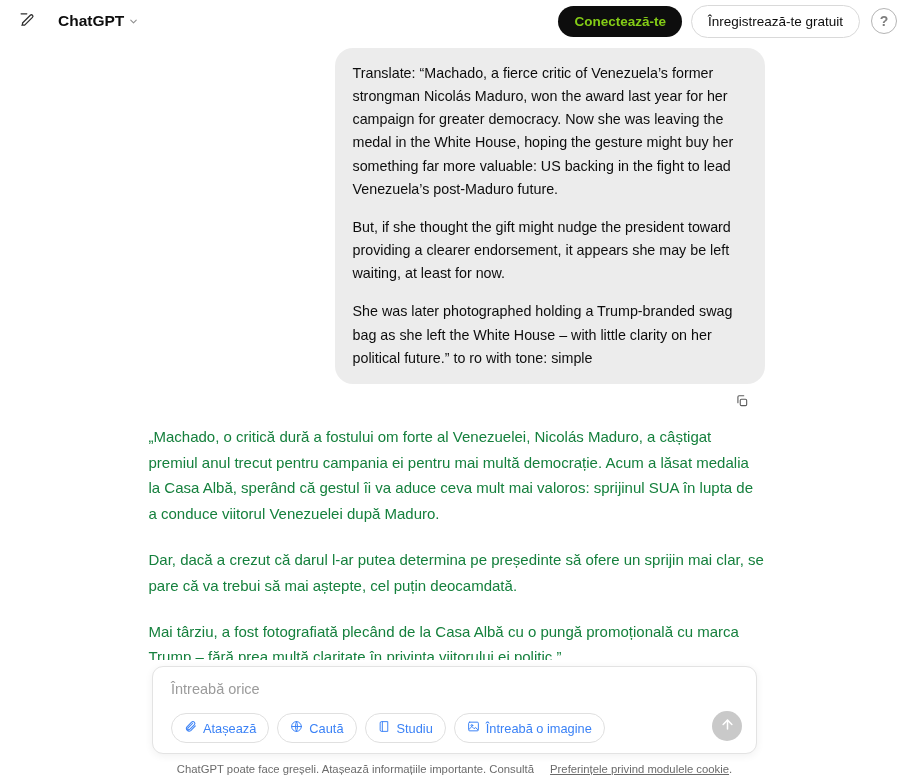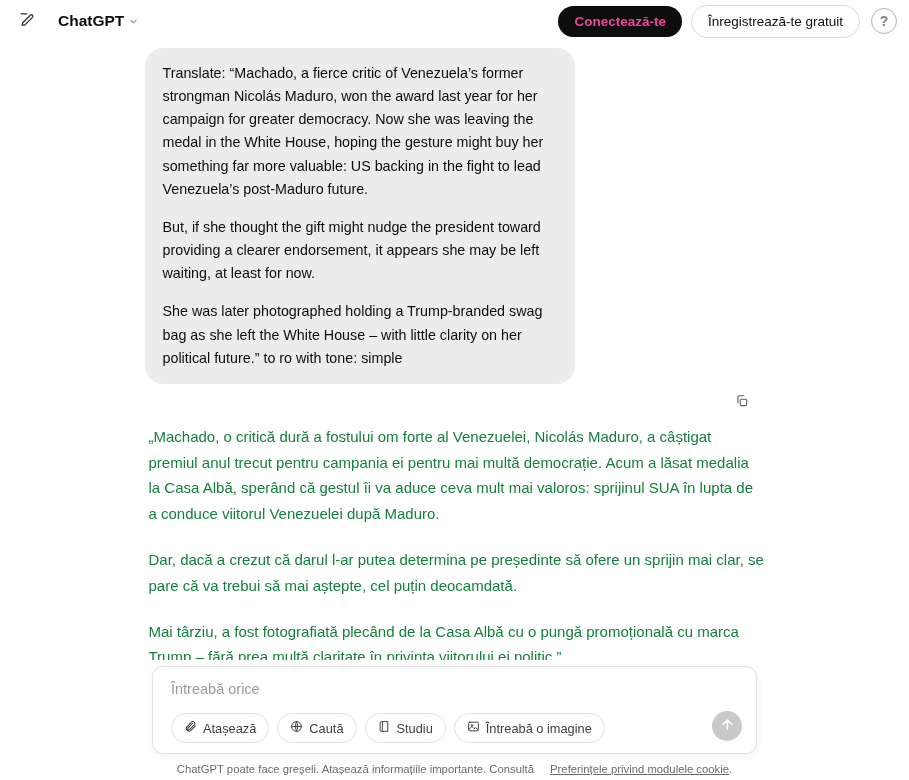--- a/index.html
+++ b/index.html
@@ -32,21 +32,21 @@
     font-size: 15.5px; font-weight: 600; color: #0d0d0d;
     padding: 4px 6px; border-radius: 7px; cursor: pointer; text-align: right;
   }
   .brand .chev { font-size: 10px; color: #8f8f8f; margin-top: 2px; }
 
   .topbar-right {
     margin-left: auto;
     display: flex; align-items: center; gap: 9px;
   }
   .btn-primary {
-    background: #0d0d0d; color: #ec4899;
+    background: #0d0d0d; color: #84cc16;
     border-radius: 999px;
     font-size: 13.5px; font-weight: 600;
     padding: 8px 16px;
     cursor: pointer; white-space: nowrap;
   }
   .btn-secondary {
     background: #ffffff; color: #0d0d0d;
     border: 1px solid #d9d9d9;
     border-radius: 999px;
     font-size: 13.5px; font-weight: 500;
@@ -65,21 +65,21 @@
   .conversation {
     position: absolute; top: 42px; left: 0; right: 0; bottom: 120px;
     overflow: hidden;
   }
   .thread {
     width: 620px;
     margin: 0 auto;
     padding-top: 6px;
   }
 
-  .user-row { display: flex; justify-content: flex-start; }
+  .user-row { display: flex; justify-content: flex-end; }
   .user-bubble {
     background: #ececec;
     border-radius: 18px;
     padding: 14px 16px 14px 18px;
     max-width: 430px;
     font-size: 14.3px;
     line-height: 1.62;
     color: #0d0d0d;
   }
   .user-bubble p { margin: 0 0 15px 0; }
@@ -118,21 +118,21 @@
   .composer-input {
     font-size: 14.5px; color: #9b9b9b;
     padding-bottom: 16px; cursor: text;
   }
   .composer-tools { display: flex; align-items: center; gap: 8px; }
   .pill {
     display: inline-flex; align-items: center; gap: 6px;
     border: 1px solid #e0e0e0;
     border-radius: 999px;
     padding: 6px 12px;
-    font-size: 12.8px; color: #404040;
+    font-size: 12.8px; color: #3b82f6;
     background: #ffffff;
     cursor: pointer; white-space: nowrap;
   }
   .pill svg { flex: 0 0 auto; }
   .send-btn {
     position: absolute; right: 14px; bottom: 12px;
     width: 30px; height: 30px; border-radius: 50%;
     background: #c9c9c9; color: #ffffff;
     display: flex; align-items: center; justify-content: center;
     cursor: pointer;

